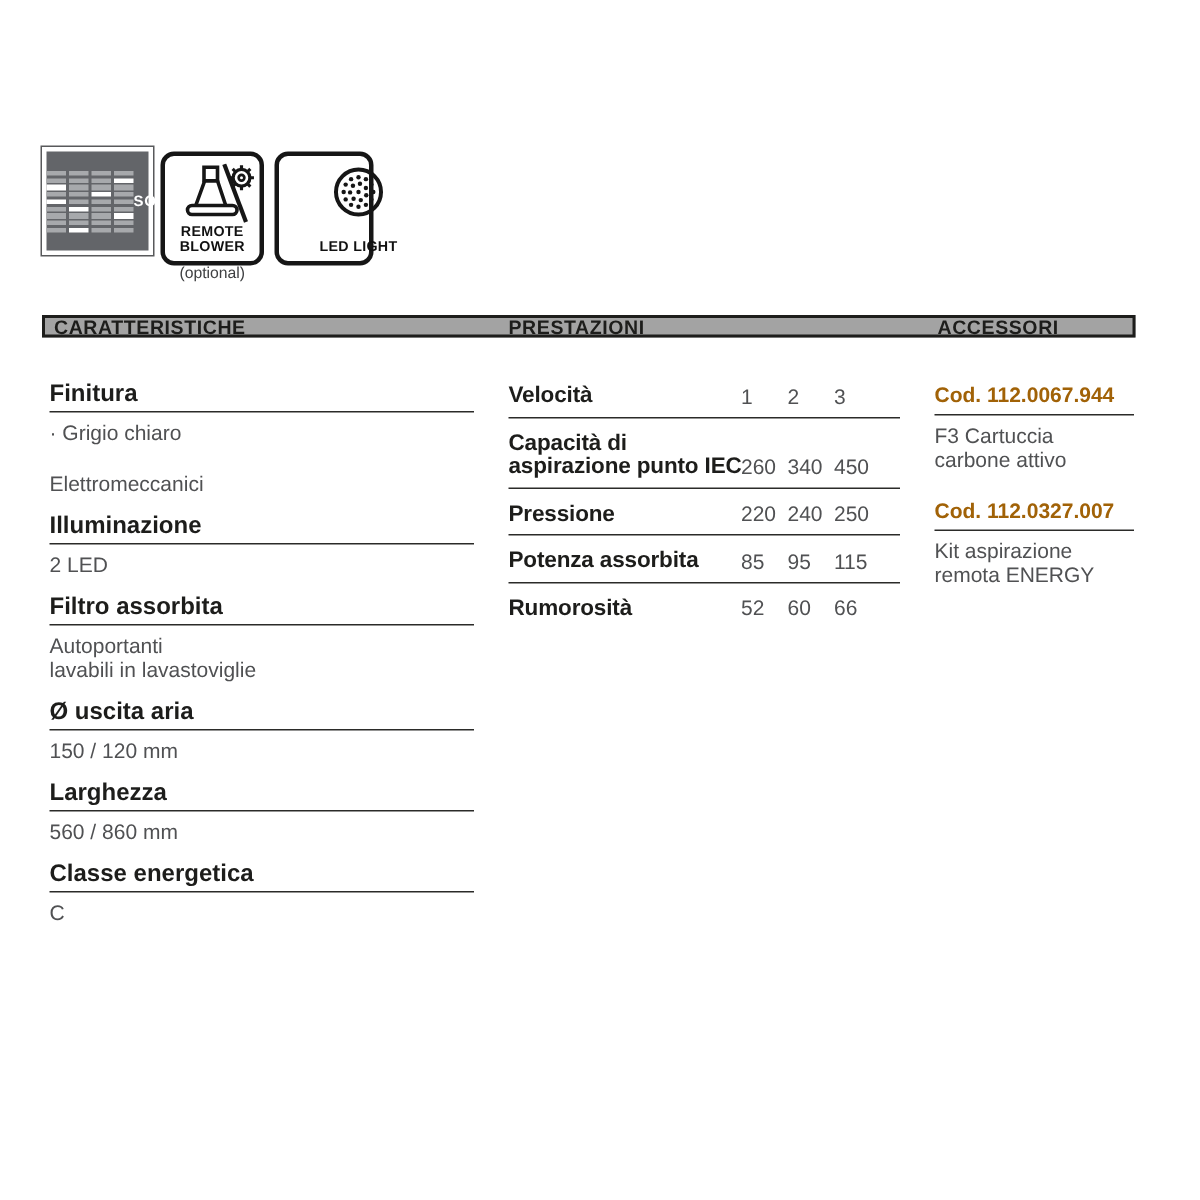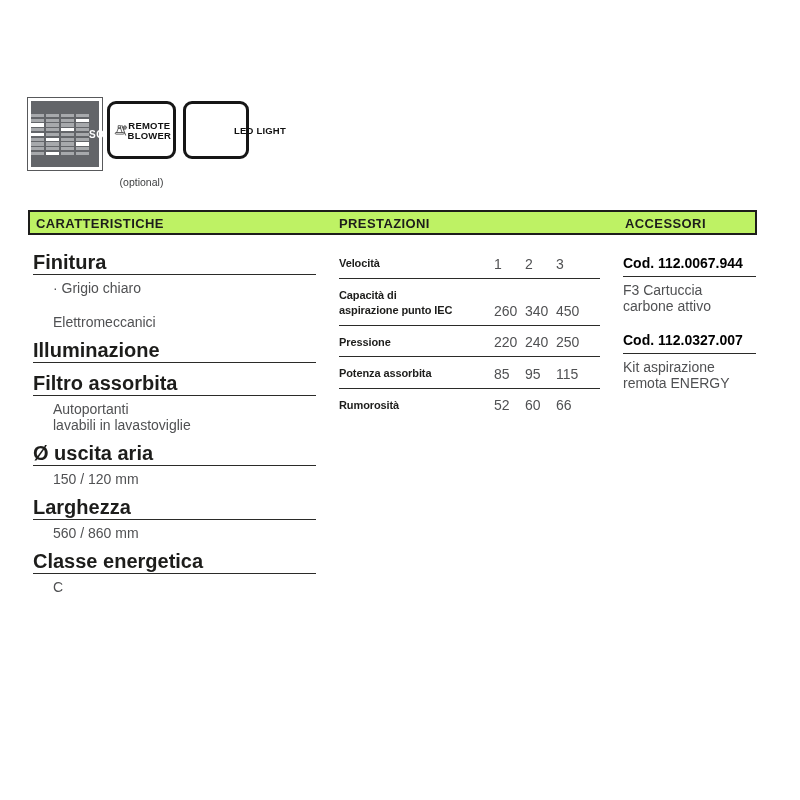--- a/index.html
+++ b/index.html
@@ -11,62 +11,62 @@
             border:1.5px solid #58595b;background:#fff;padding:3px;box-sizing:border-box;}
   .sp-inner{width:100%;height:100%;background:#636569;box-sizing:border-box;
             display:flex;flex-direction:row;align-items:center;justify-content:space-between;
             padding:5px 0 4px;}
   .sp-eq{display:grid;grid-template-columns:repeat(4,13px);grid-auto-rows:3.2px;gap:1.6px 2px;}
   .sp-eq .bar{width:13px;}
   .bar-g{background:#a7a9ac;}
   .bar-w{background:#ffffff;}
   .sp-label{color:#ffffff;font-weight:bold;font-size:10px;letter-spacing:0.5px;white-space:nowrap;}
 
-  .badge-ol{position:absolute;top:101px;height:58px;border:3.5px solid #161616;border-radius:9px;
-            background:#fff;box-sizing:border-box;display:flex;flex-direction:row;
+  .badge-ol{position:absolute;top:101px;height:76px;border:3.5px solid #161616;border-radius:9px;
+            background:#fff;box-sizing:border-box;display:flex;flex-direction:column;
             align-items:center;justify-content:space-between;padding:5px 2px 4px;}
   .badge-remote{left:107px;width:69px;}
   .badge-led{left:183px;width:66px;padding-left:48px;}
   .b-label{font-weight:bold;font-size:9.5px;line-height:10px;text-align:center;color:#111;
            letter-spacing:0.2px;white-space:nowrap;}
   .b-label span{display:block;}
   .optional{position:absolute;left:100px;top:176px;width:83px;text-align:center;
             font-size:10.5px;color:#3f4042;}
 
   
-  .header-bar{position:absolute;left:28px;top:210px;width:729px;height:25px;
-              border:2px solid #1d1d1b;box-sizing:border-box;background:#bef264;}
+  .header-bar{position:absolute;left:28px;top:210px;width:729px;height:15px;
+              border:2px solid #1d1d1b;box-sizing:border-box;background:#a3a3a3;}
   .header-bar .h{position:absolute;top:50%;transform:translateY(-50%);font-weight:bold;
                  font-size:13px;letter-spacing:0.4px;color:#1d1d1b;white-space:nowrap;}
   .h1{left:6px;} .h2{left:309px;} .h3{left:595px;}
 
   
   .col{position:absolute;color:#505153;font-size:14px;}
   .col-left{left:33px;top:255px;width:283px;}
   .col-mid{left:339px;top:249px;width:261px;}
   .col-right{left:623px;top:256px;width:133px;}
 
   .lsec{margin-bottom:13px;}
-  .lhead{font-weight:bold;color:#1d1d1b;font-size:20px;line-height:15px;padding-bottom:4px;
+  .lhead{font-weight:bold;color:#1d1d1b;font-size:16px;line-height:15px;padding-bottom:4px;
          border-bottom:1.5px solid #2b2b29;}
   .lbody{padding-top:5px;}
-  .lbody .bline{line-height:16px;margin-left:20px;}
+  .lbody .bline{line-height:16px;}
 
   .prow{display:flex;align-items:flex-end;border-bottom:1.5px solid #2b2b29;
         padding:9px 13px 6px 0;}
   .prow.first{padding-top:7px;}
   .prow.last{border-bottom:none;}
-  .plabel{flex:1;min-width:0;font-weight:bold;color:#1d1d1b;font-size:11px;line-height:15.5px;
+  .plabel{flex:1;min-width:0;font-weight:bold;color:#1d1d1b;font-size:15px;line-height:15.5px;
           letter-spacing:-0.1px;}
   .plabel span{display:block;white-space:nowrap;}
   .pvals{display:flex;flex-shrink:0;}
   .pvals span{width:31px;font-size:14px;color:#505153;line-height:15px;}
 
   .rsec{margin-bottom:19px;}
-  .rhead{font-weight:bold;color:#000000;font-size:14px;line-height:15px;padding-bottom:5px;
+  .rhead{font-weight:bold;color:#a16207;font-size:14px;line-height:15px;padding-bottom:5px;
          border-bottom:1.5px solid #2b2b29;white-space:nowrap;}
   .rbody{padding-top:6px;}
   .rbody .bline{line-height:15.5px;white-space:nowrap;}
 
   svg{display:block;}
 </style>
 </head>
 <body>
 
 <div class="page">
@@ -188,20 +188,23 @@
           <div class="bline">· Grigio chiaro</div>
         </div>
       </div>
       <div class="lsec">
         <div class="lbody">
           <div class="bline">Elettromeccanici</div>
         </div>
       </div>
       <div class="lsec">
         <div class="lhead">Illuminazione</div>
+        <div class="lbody">
+          <div class="bline">2 LED</div>
+        </div>
       </div>
       <div class="lsec">
         <div class="lhead">Filtro assorbita</div>
         <div class="lbody">
           <div class="bline">Autoportanti</div>
           <div class="bline">lavabili in lavastoviglie</div>
         </div>
       </div>
       <div class="lsec">
         <div class="lhead">Ø uscita aria</div>

